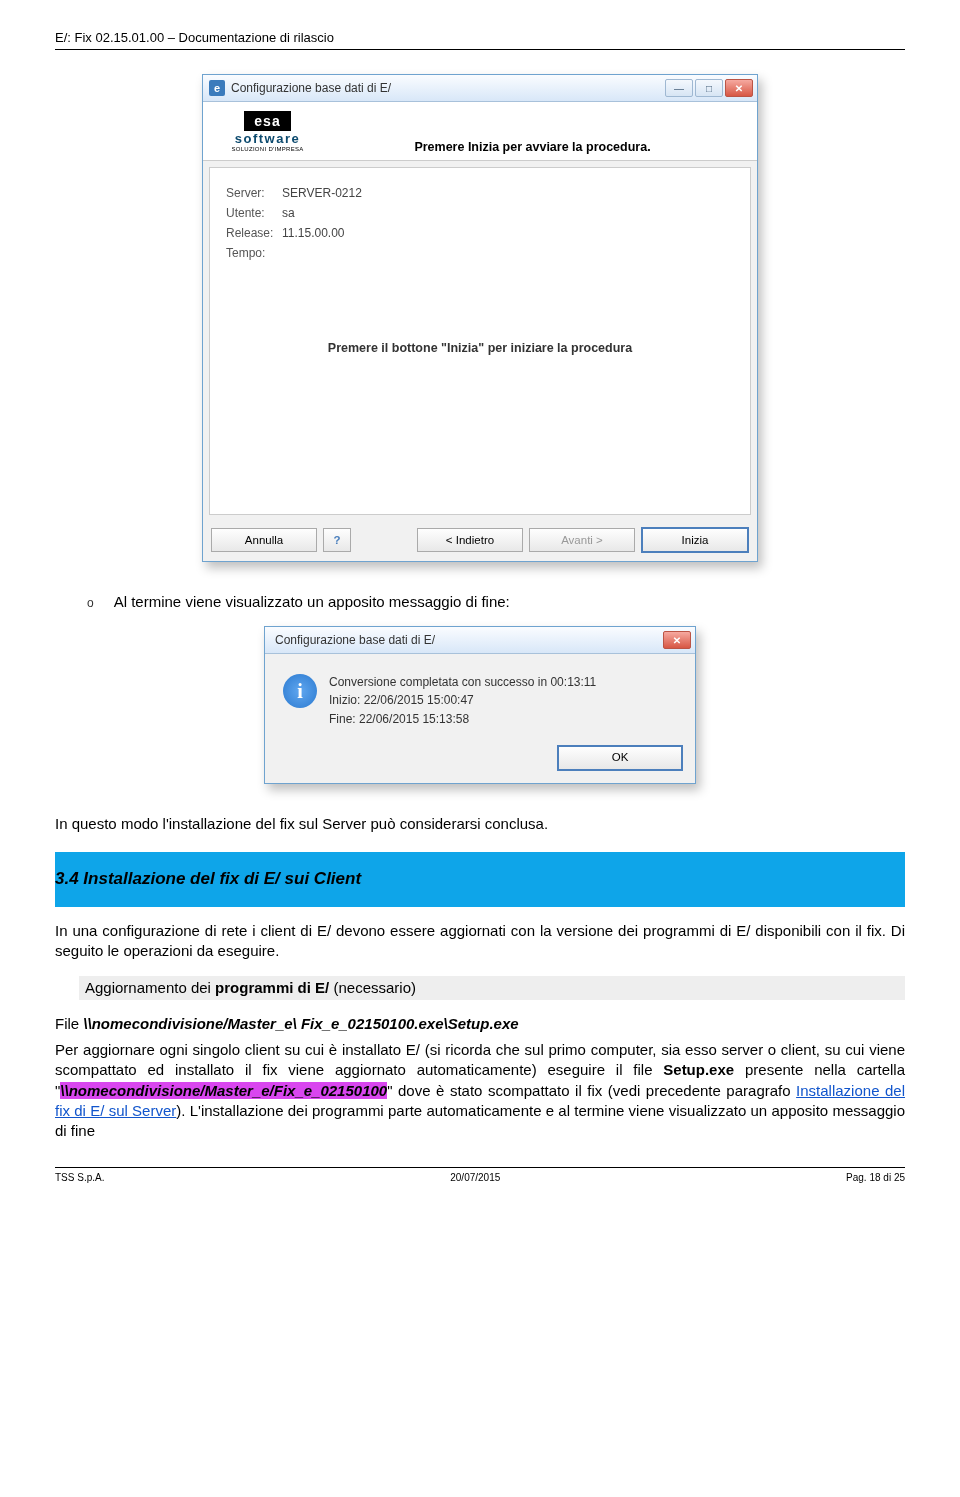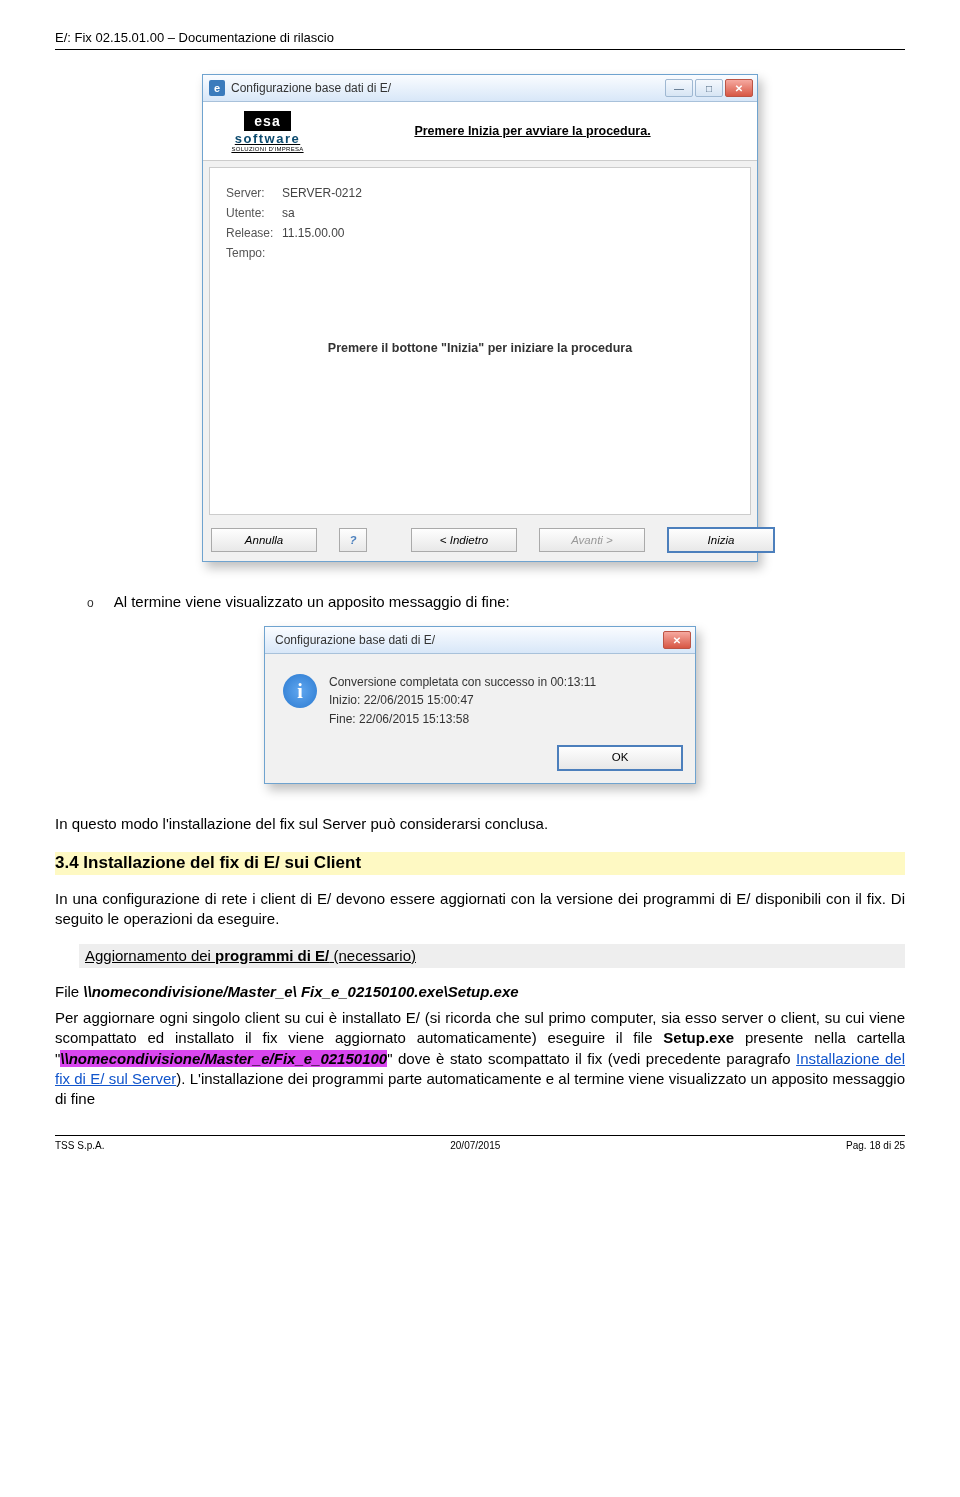--- a/index.html
+++ b/index.html
@@ -64,25 +64,24 @@
     cursor: pointer;
   }
   .winbtn.close {
     background: linear-gradient(#f6a9a0,#d75744);
     border-color: #bb5445;
     color:#fff;
     font-weight:bold;
   }
   .wiz-header {
     display:flex;
-    align-items:center;
+    align-items:flex-end;
     background:#fff;
     border-bottom:1px solid #ccc;
     padding: 6px 12px;
-    text-decoration: underline;
   }
   .wiz-logo {
     width: 105px;
     height: 46px;
     background:#fff;
     display:flex; flex-direction:column; align-items:center; justify-content:center;
     font-family: Arial, sans-serif;
   }
   .wiz-logo .esa {
     background:#000; color:#fff; font-weight:bold;
@@ -120,22 +119,21 @@
   .wiz-panel .center-msg {
     position:absolute;
     top: 50%; left:0; right:0;
     text-align:center;
     font-size:12.5px; font-weight:bold; color:#333;
   }
   .wiz-buttons {
     display:flex;
     padding: 6px 8px 8px 8px;
     align-items:center;
-    gap: 22px;
-    font-style: italic;
+    gap: 6px;
   }
   .wiz-buttons .gap { flex: 1; }
   .wbtn {
     height: 22px;
     border: 1px solid #aaa;
     background: linear-gradient(#fefefe, #e8e8e8);
     font-size: 11.5px;
     padding: 0 16px;
     min-width: 72px;
     display:flex; align-items:center; justify-content:center;
@@ -195,30 +193,30 @@
   .list-o {
     display:flex;
     margin: 20px 0 14px 32px;
   }
   .list-o .mrk {
     font-size:12px; margin-right: 20px; color:#333; margin-top:3px;
   }
   .h3 {
     font-size: 17px;
     font-weight: bold;
-    background:#fef9c3;
-    padding: 0 0;
+    font-style: italic;
+    background:#0ea5e9;
+    padding: 16px 0;
     margin: 18px 0 14px 0;
   }
   .h4 {
     font-size: 15px;
     background:#eee;
     padding: 2px 6px;
     margin: 14px 0 12px 24px;
-    text-decoration: underline;
   }
   .h4 b { font-weight:bold; }
   .hl { background: #d946ef; }
   .lnk { color:#1155cc; text-decoration: underline; }
   .footer-bar {
     border-top: 1px solid #000;
     margin-top: 26px;
     padding-top: 4px;
     font-size: 10px;
     display:flex;

